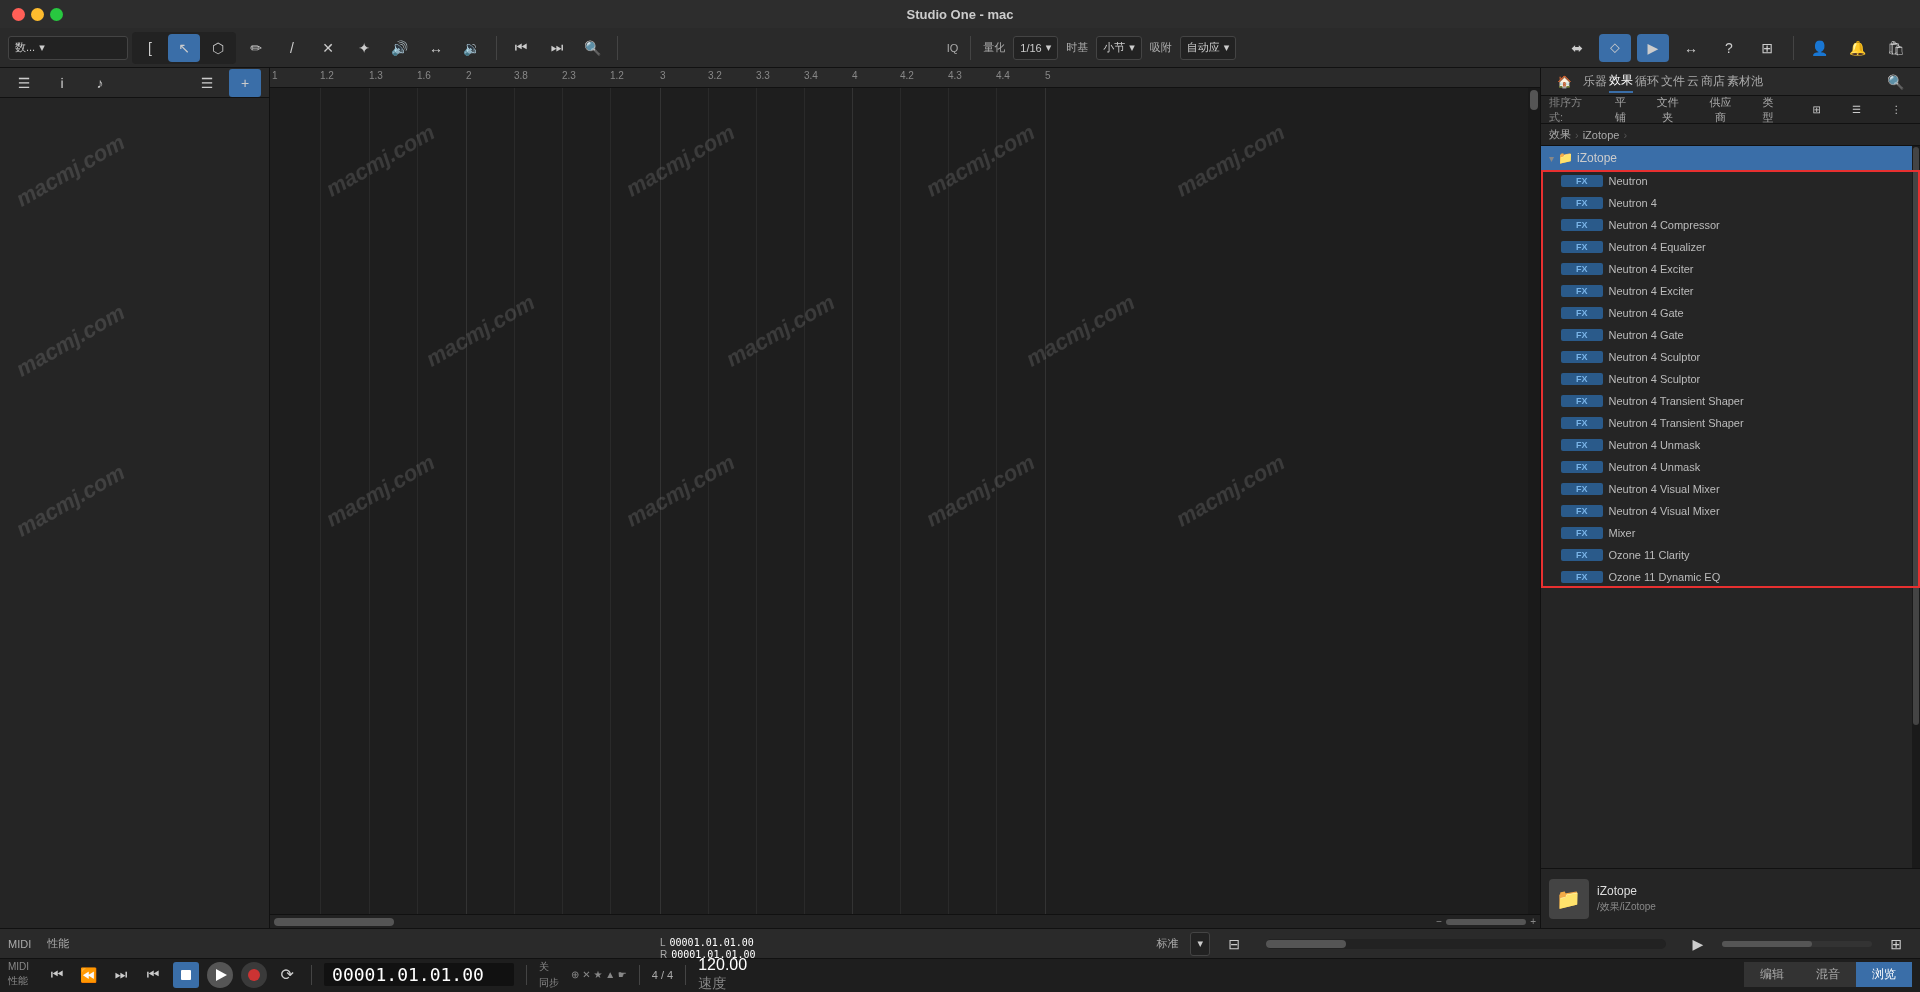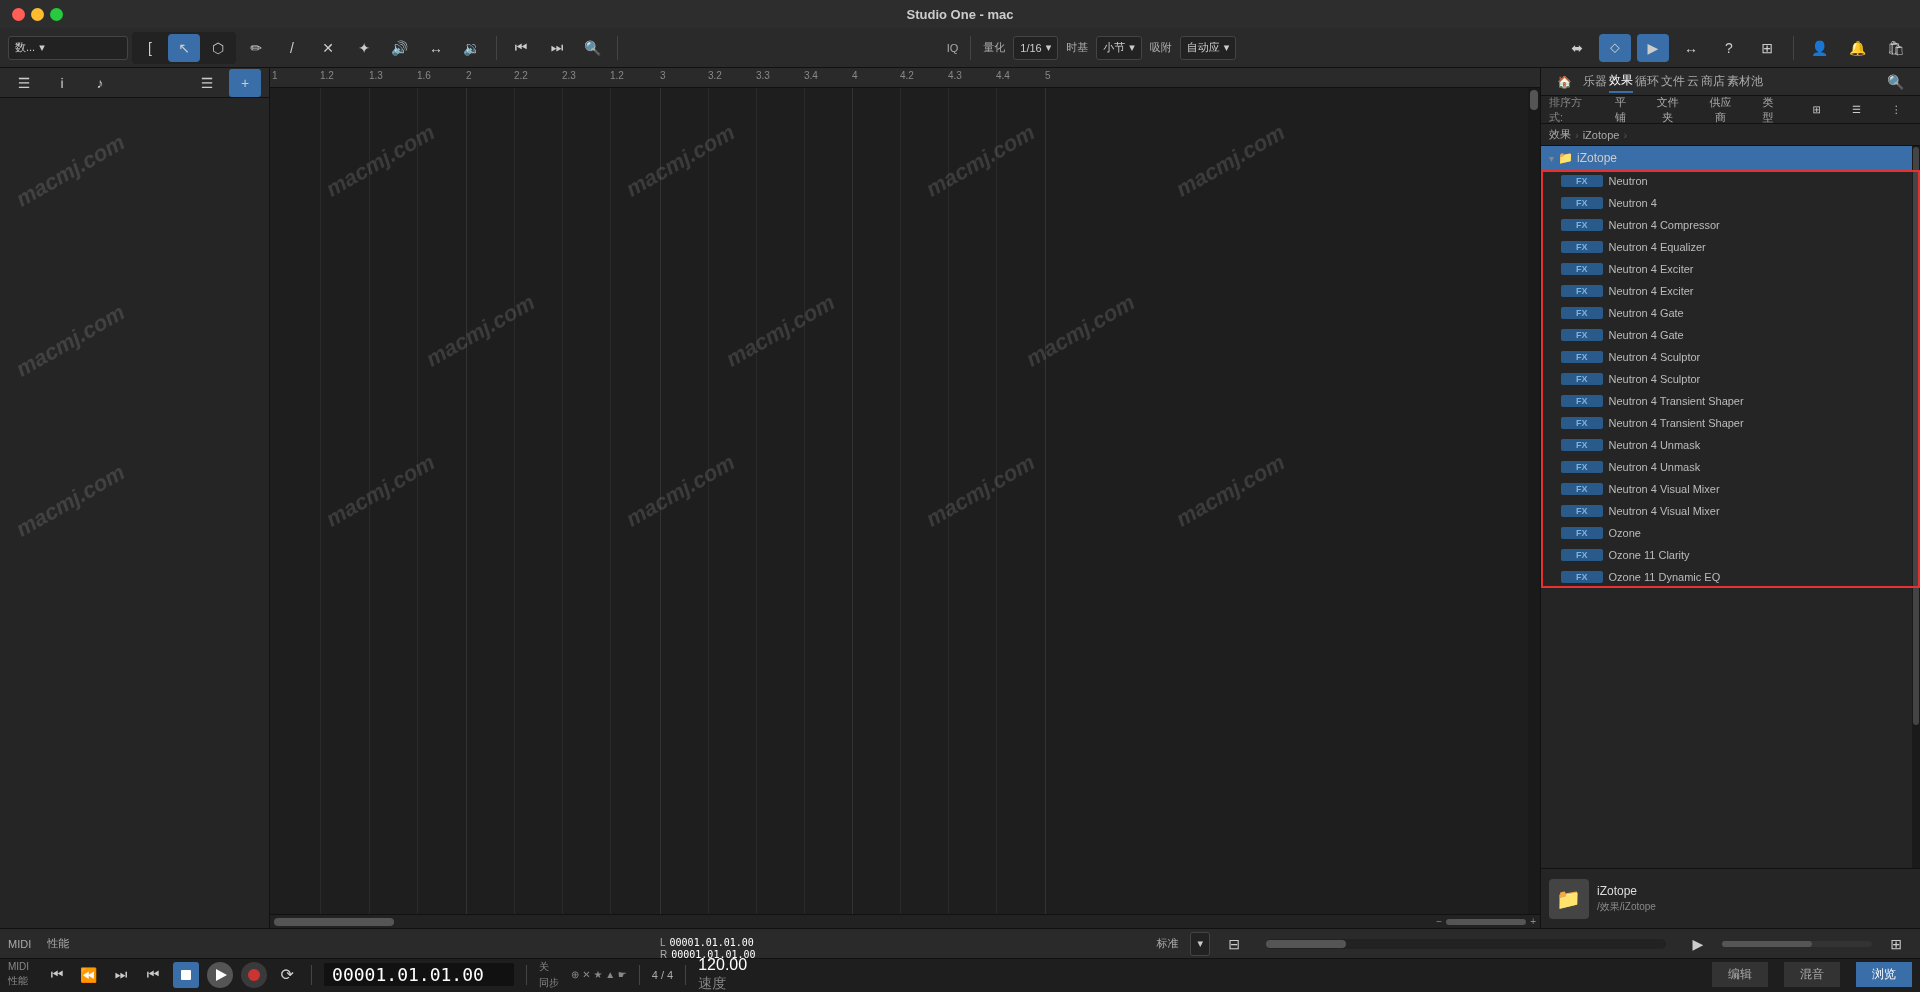--- a/index.html
+++ b/index.html
@@ -330,21 +330,20 @@
       display: flex;
       gap: 0;
     }
     .bottom-right-tab {
       padding: 4px 16px;
       background: #333;
       color: #aaa;
       font-size: 12px;
       cursor: pointer;
       border: none;
-      margin-left: 16px;
     }
     .bottom-right-tab.active {
       background: #3a6ea8;
       color: #fff;
     }
     .chevron { font-size: 10px; color: #888; }
 
     .bottom-status-bar {
       height: 32px;
       background: #2a2a2a;
@@ -473,21 +472,21 @@
   </div>
 
   <div class="arrange-area" style="flex:1; position:relative;">
 
     <div class="timeline-ruler">
       <div class="ruler-mark" style="left:2px;">1</div>
       <div class="ruler-mark" style="left:50px;">1.2</div>
       <div class="ruler-mark" style="left:99px;text-align:center;">1.3</div>
       <div class="ruler-mark" style="left:147px;">1.6</div>
       <div class="ruler-mark" style="left:196px;">2</div>
-      <div class="ruler-mark" style="left:244px;">2.2</div>
+      <div class="ruler-mark" style="left:244px;">3.8</div>
       <div class="ruler-mark" style="left:292px;">2.3</div>
       <div class="ruler-mark" style="left:340px;">1.2</div>
       <div class="ruler-mark" style="left:390px;">3</div>
       <div class="ruler-mark" style="left:438px;">3.2</div>
       <div class="ruler-mark" style="left:486px;">3.3</div>
       <div class="ruler-mark" style="left:534px;">3.4</div>
       <div class="ruler-mark" style="left:582px;">4</div>
       <div class="ruler-mark" style="left:630px;">4.2</div>
       <div class="ruler-mark" style="left:678px;text-align:center;">4.3</div>
       <div class="ruler-mark" style="left:726px;">4.4</div>
@@ -652,21 +651,21 @@
         <div class="plugin-item">
           <span class="fx-badge">FX</span>
           <span>Neutron 4 Visual Mixer</span>
         </div>
         <div class="plugin-item">
           <span class="fx-badge">FX</span>
           <span>Neutron 4 Visual Mixer</span>
         </div>
         <div class="plugin-item">
           <span class="fx-badge">FX</span>
-          <span>Ozone</span>
+          <span>Mixer</span>
         </div>
         <div class="plugin-item">
           <span class="fx-badge">FX</span>
           <span>Ozone 11 Clarity</span>
         </div>
         <div class="plugin-item">
           <span class="fx-badge">FX</span>
           <span>Ozone 11 Dynamic EQ</span>
         </div>
       </div>

